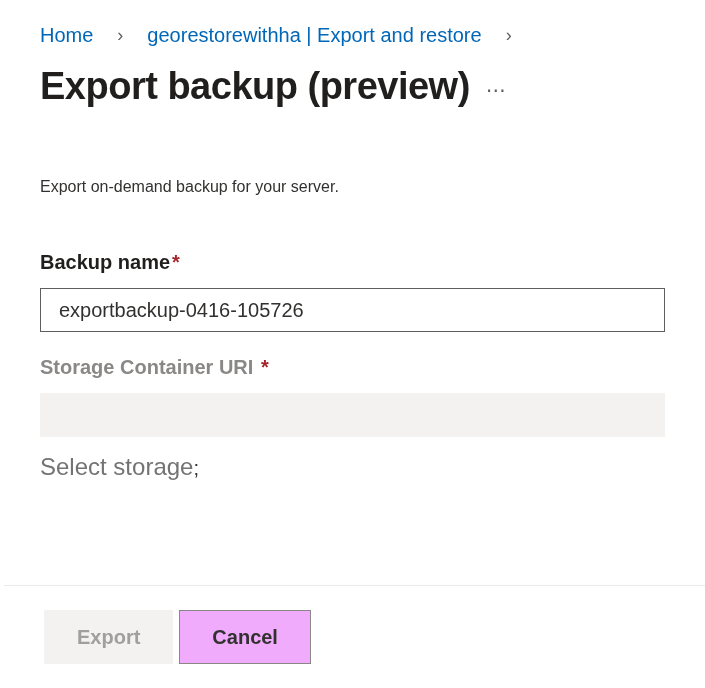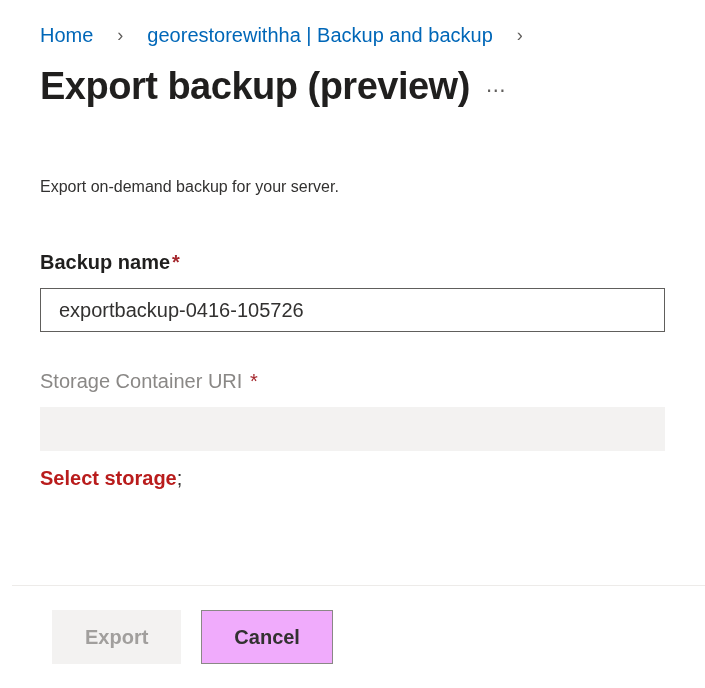--- a/index.html
+++ b/index.html
@@ -58,25 +58,24 @@
     .description {
       font-size: 16px;
       color: #323130;
       margin-bottom: 55px;
     }
     .field-label {
       font-size: 20px;
       font-weight: 600;
       color: #201f1e;
       margin-bottom: 14px;
-      margin-top: 14px;
     }
     .field-label.disabled {
       color: #8a8886;
-      font-weight: 400;
+      font-weight: 700;
     }
     .required {
       color: #a4262c;
       margin-left: 2px;
     }
     .text-input {
       width: 100%;
       height: 44px;
       border: 1px solid #605e5c;
       padding: 0 18px;
@@ -87,39 +86,38 @@
       outline: none;
       margin-bottom: 24px;
     }
     .text-input.disabled {
       background: #f3f2f1;
       border: none;
       color: #605e5c;
       margin-bottom: 16px;
     }
     .link {
-      color: #b91c1c;
-      font-size: 20px;
+      color: #737373;
+      font-size: 24px;
       text-decoration: none;
       cursor: pointer;
-      font-weight: bold;
     }
     .semicolon {
       color: #323130;
       font-size: 20px;
     }
     .footer {
       position: absolute;
       bottom: 0;
-      left: 12px;
+      left: 4px;
       right: 0;
       border-top: 1px solid #edebe9;
       padding: 24px 40px;
       display: flex;
-      gap: 20px;
+      gap: 6px;
       background: #ffffff;
     }
     .btn {
       height: 54px;
       padding: 0 32px;
       font-size: 20px;
       font-weight: 600;
       font-family: inherit;
       border: 1px solid #8a8886;
       background: #f0abfc;
@@ -137,21 +135,21 @@
     }
   </style>
 </head>
 <body>
 
 <div class="container">
   <div class="content-area">
     <nav class="breadcrumb">
       <a>Home</a>
       <span class="sep">›</span>
-      <a>georestorewithha | Backup and backup</a>
+      <a>georestorewithha | Export and restore</a>
       <span class="sep">›</span>
     </nav>
 
     <div class="title-row">
       <h1>Export backup (preview)</h1>
       <span class="ellipsis">⋯</span>
     </div>
 
     <p class="description">Export on-demand backup for your server.</p>
 

